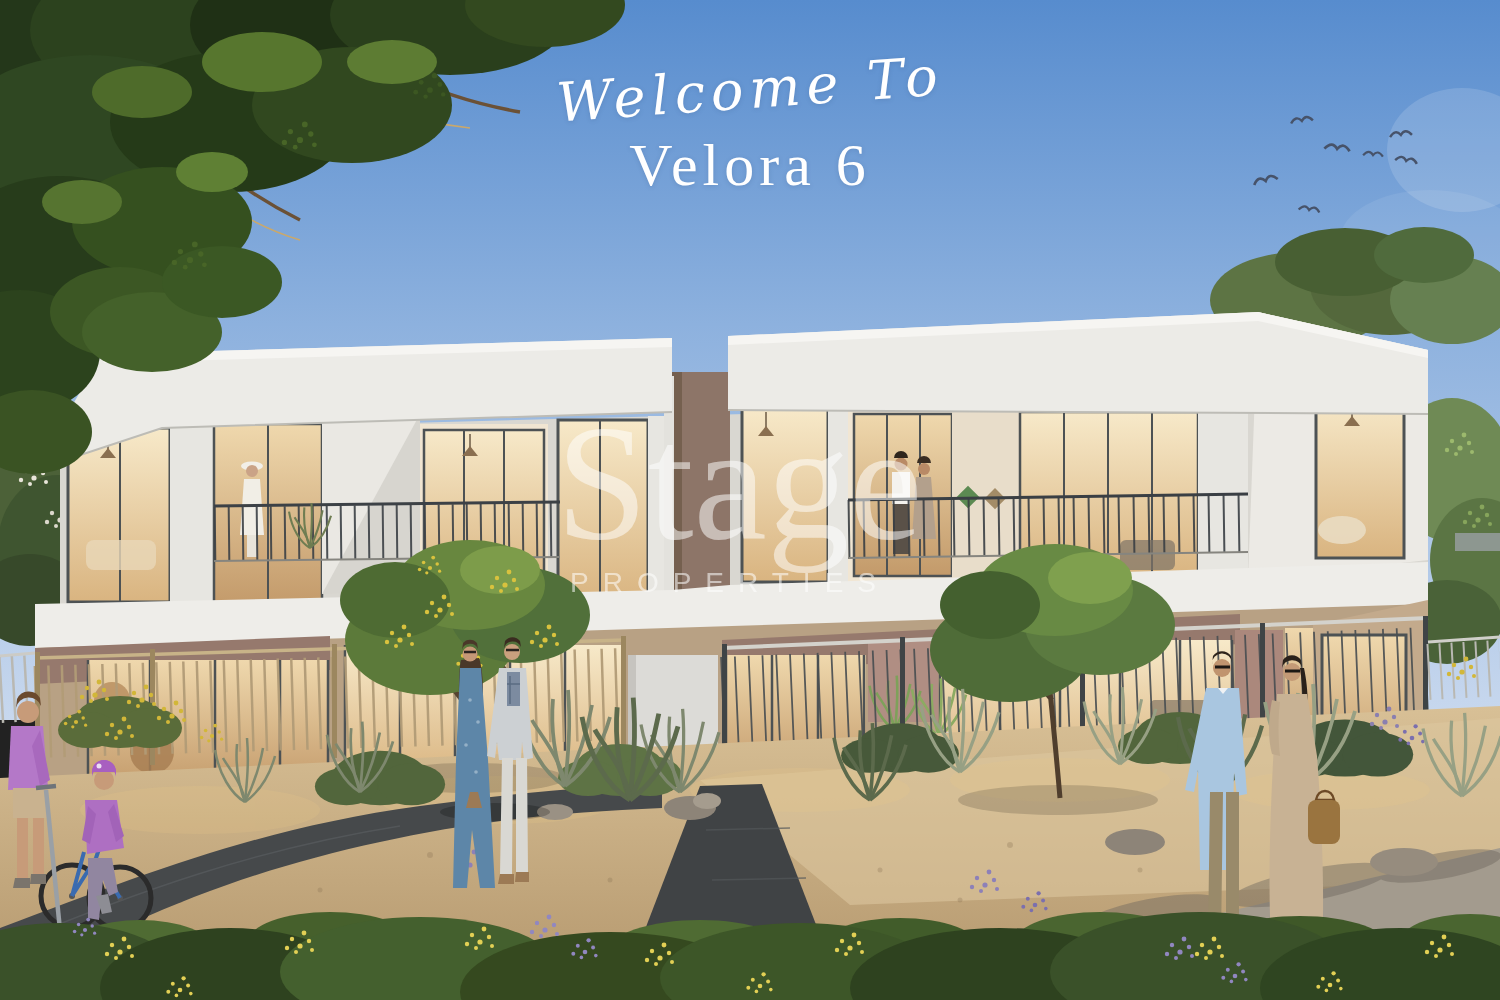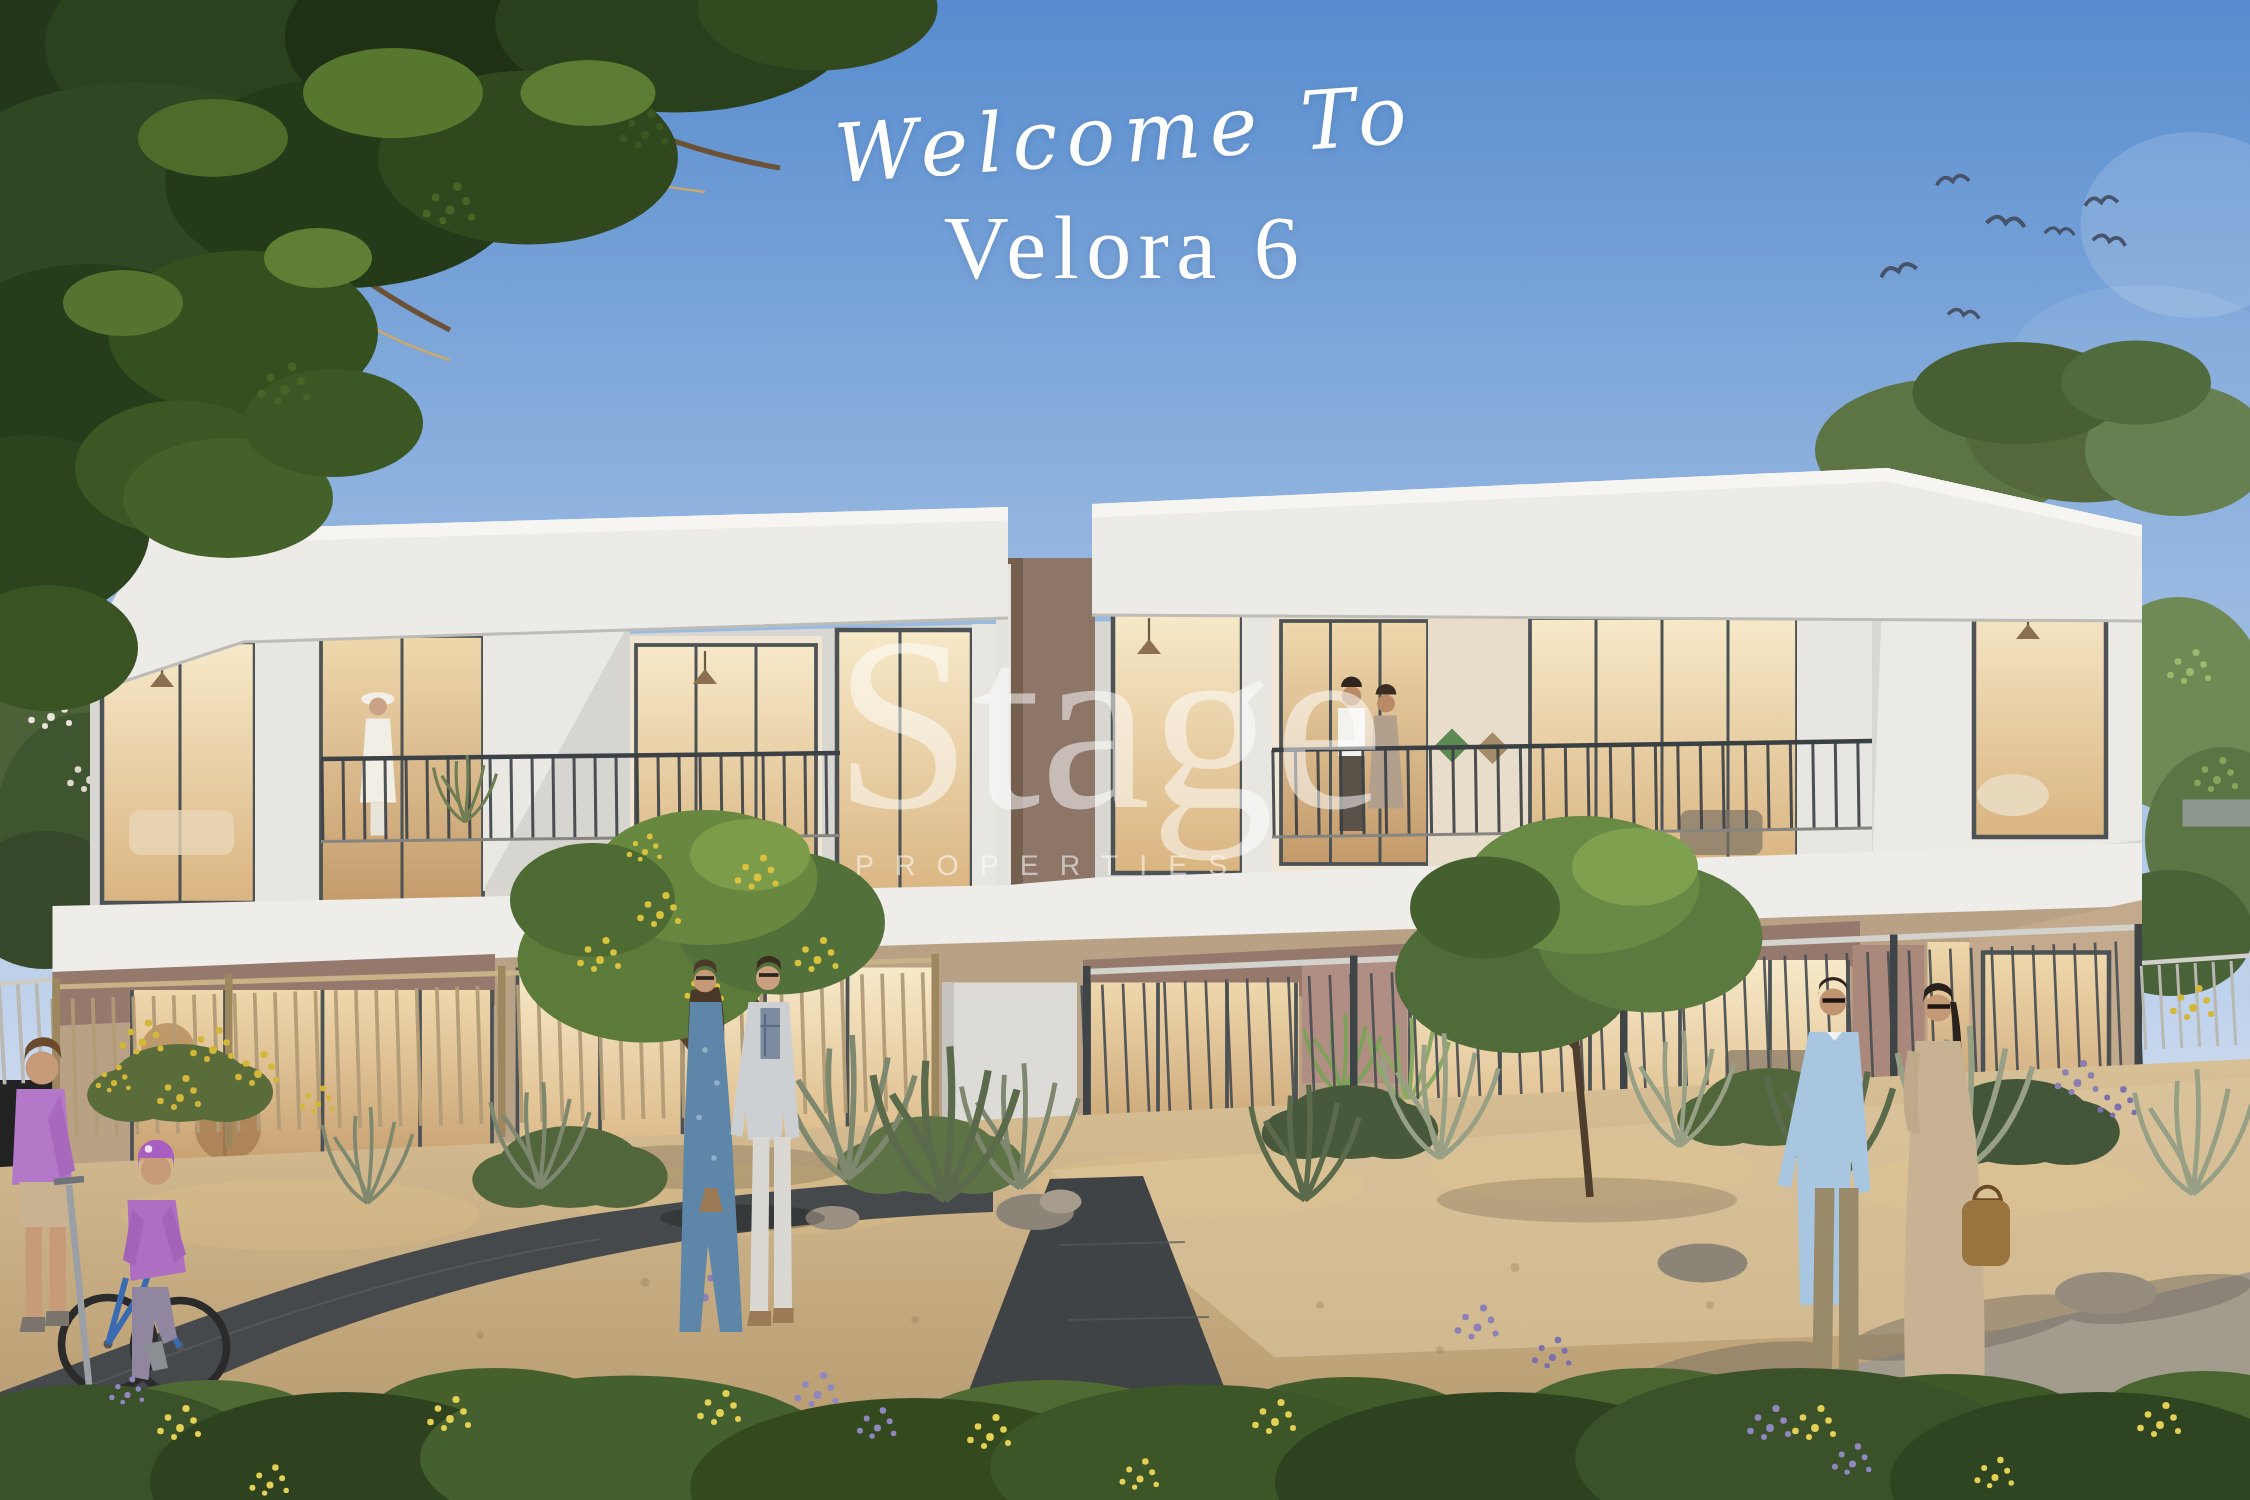--- a/index.html
+++ b/index.html
@@ -10,21 +10,21 @@
         text-shadow:0 1px 4px rgba(60,90,140,.25);}
   .hero .welcome{font-family:"DejaVu Serif", serif;font-style:italic;
         font-size:54px;letter-spacing:6px;transform:rotate(-4deg);}
   .hero .project{margin-top:10px;font-family:"Liberation Serif", serif;
         font-weight:400;font-size:60px;letter-spacing:5px;}
   .watermark{position:absolute;left:556px;top:400px;width:420px;color:#fff;
         pointer-events:none;}
   .wm-name{font-family:"Liberation Serif", serif;font-size:165px;line-height:1;
         color:rgba(255,255,255,.52);}
   .wm-sub{margin-top:2px;margin-left:14px;font-family:"Liberation Sans", sans-serif;
-        font-size:19px;letter-spacing:14px;color:rgba(255,255,255,.55);}
+        font-size:28px;letter-spacing:14px;color:rgba(255,255,255,.55);}
 </style>
 </head>
 <body>
 
 <div class="canvas">
 <svg width="1500" height="1000" viewBox="0 0 1500 1000">
   <defs>
     <linearGradient id="gSky" x1="0" y1="0" x2="0" y2="1">
       <stop offset="0" stop-color="#578cce"></stop>
           <stop offset=".45" stop-color="#8db1de"></stop>

